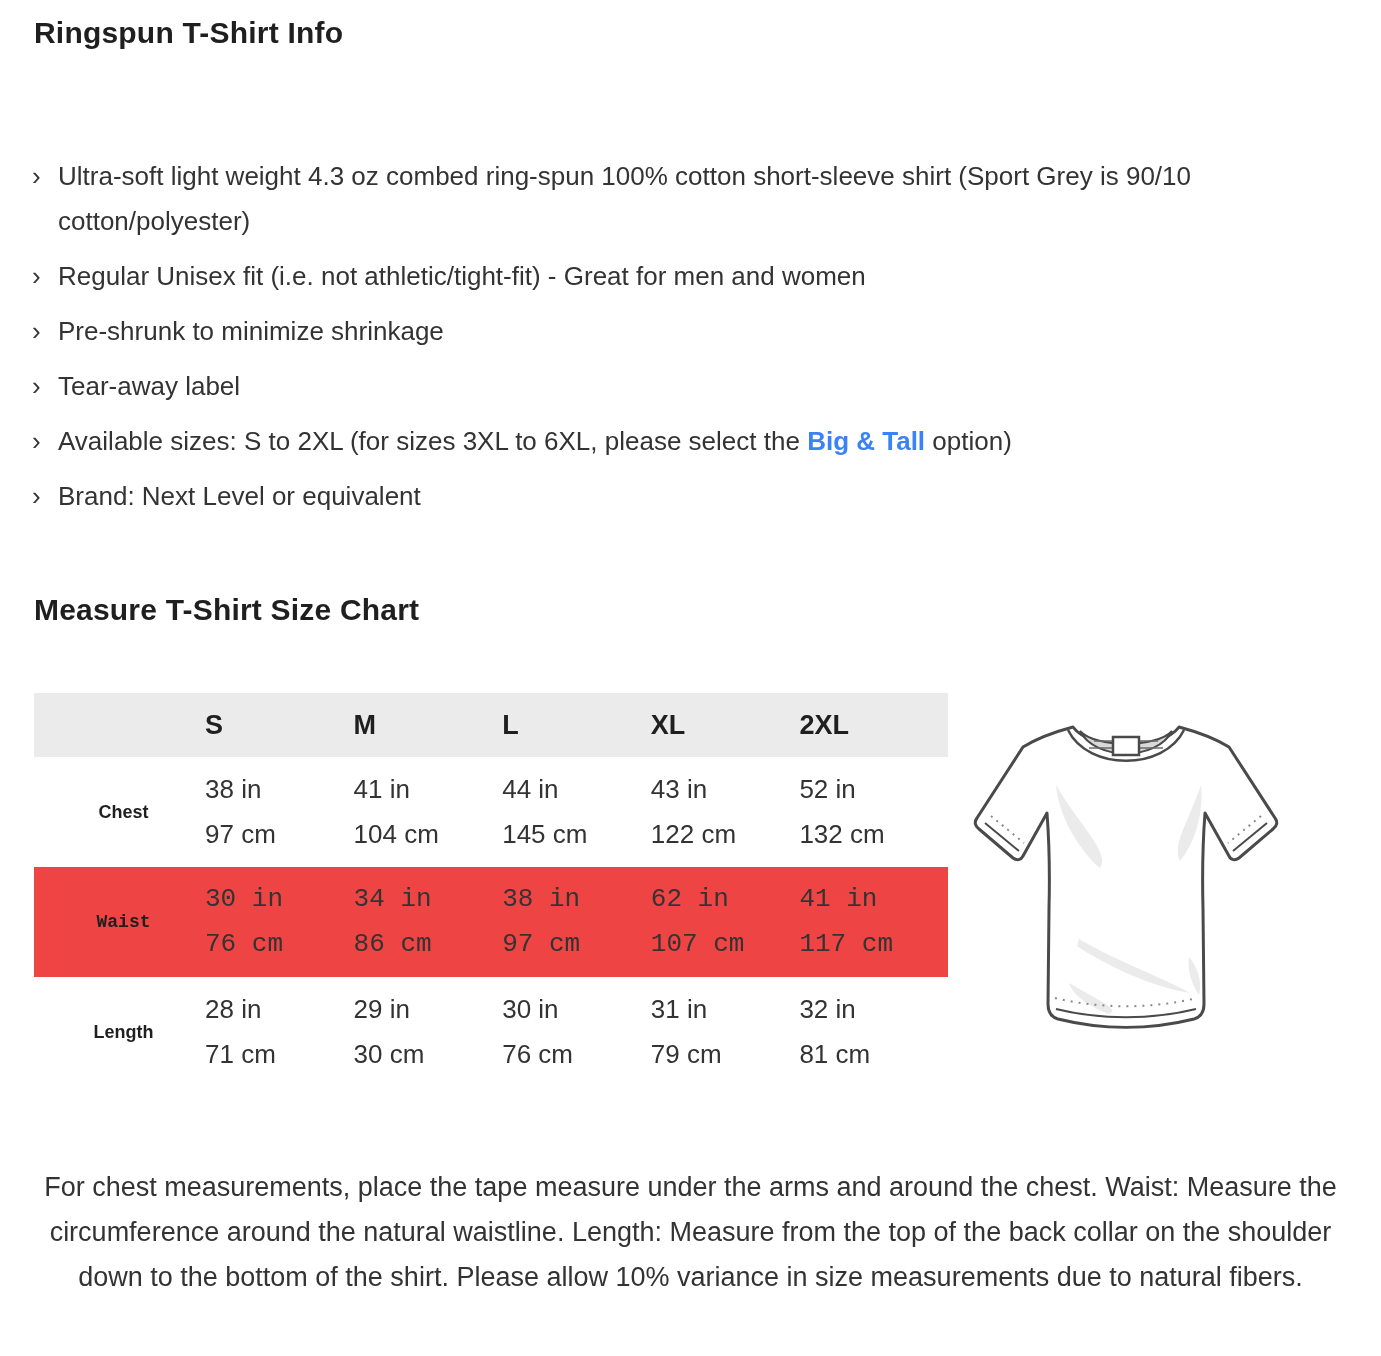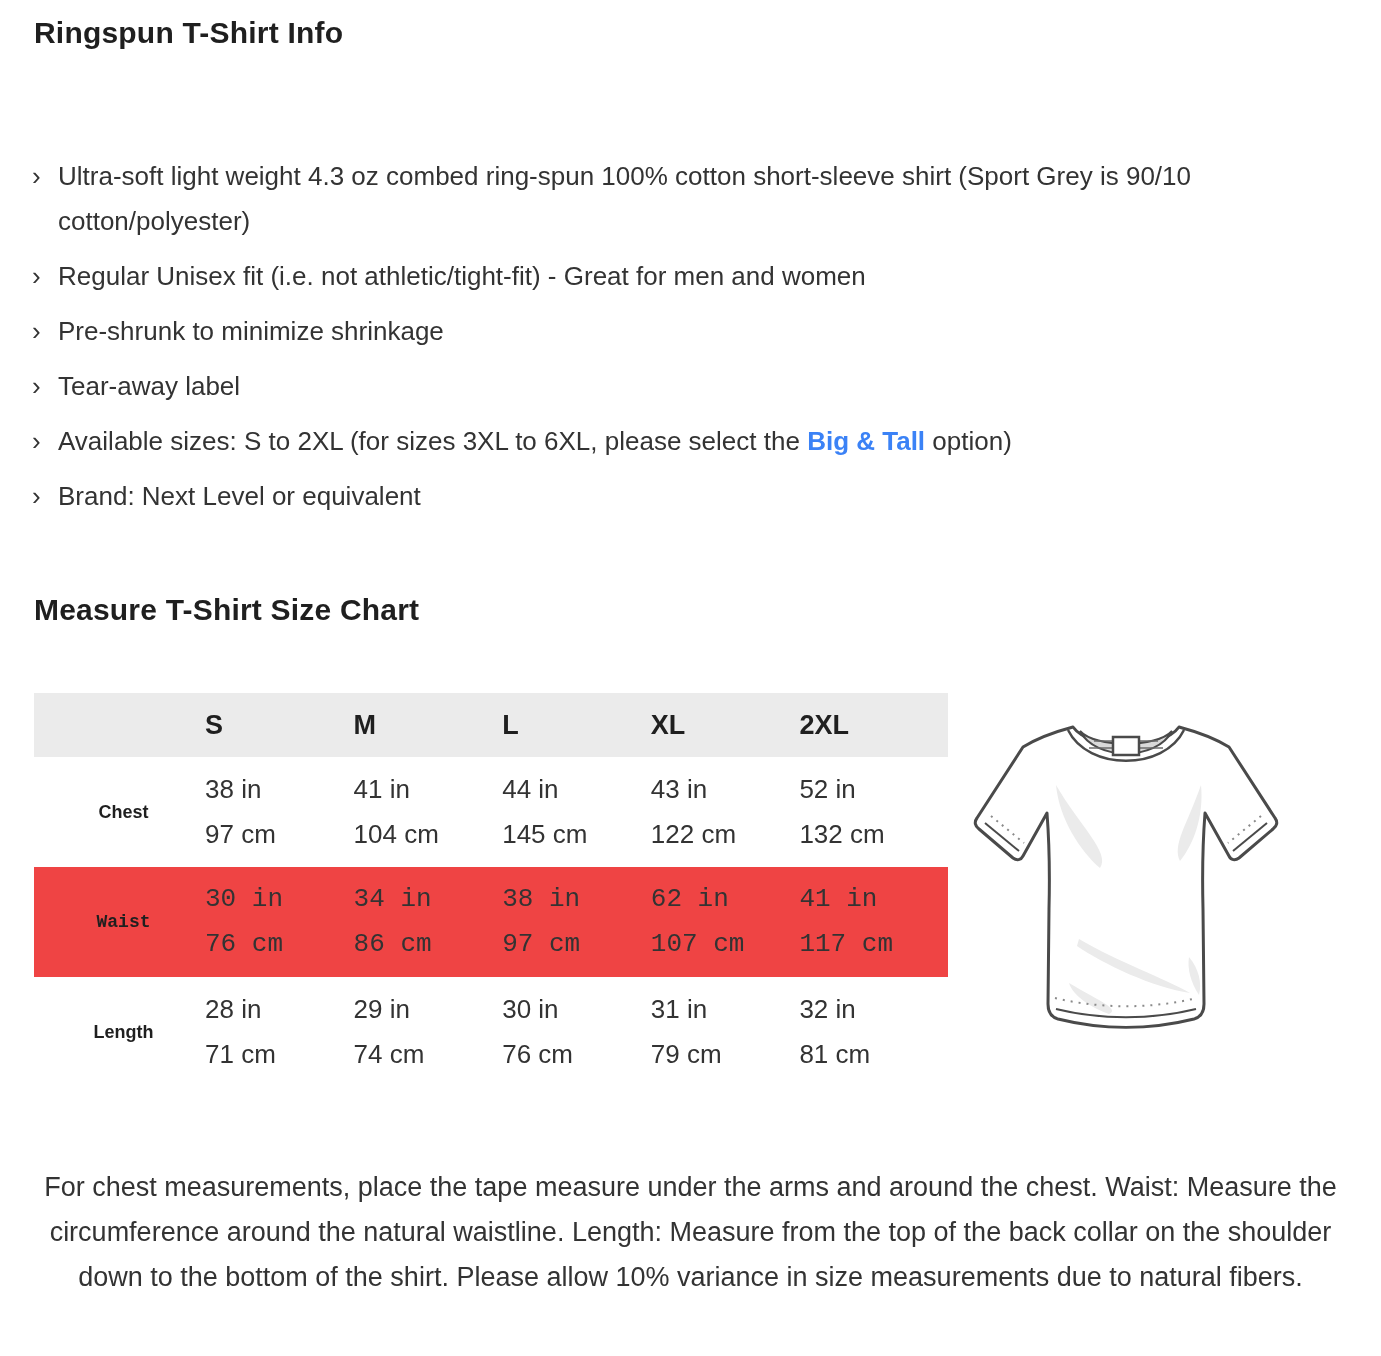--- a/index.html
+++ b/index.html
@@ -153,21 +153,21 @@
             </td>
         </tr>
         <tr>
           <th class="row-label">Length</th>
           <td>
               <div class="ln">28 in</div>
               <div class="ln">71 cm</div>
             </td>
           <td>
               <div class="ln">29 in</div>
-              <div class="ln">74 cm</div>
+              <div class="ln">30 cm</div>
             </td>
           <td>
               <div class="ln">30 in</div>
               <div class="ln">76 cm</div>
             </td>
           <td>
               <div class="ln">31 in</div>
               <div class="ln">79 cm</div>
             </td>
           <td>

